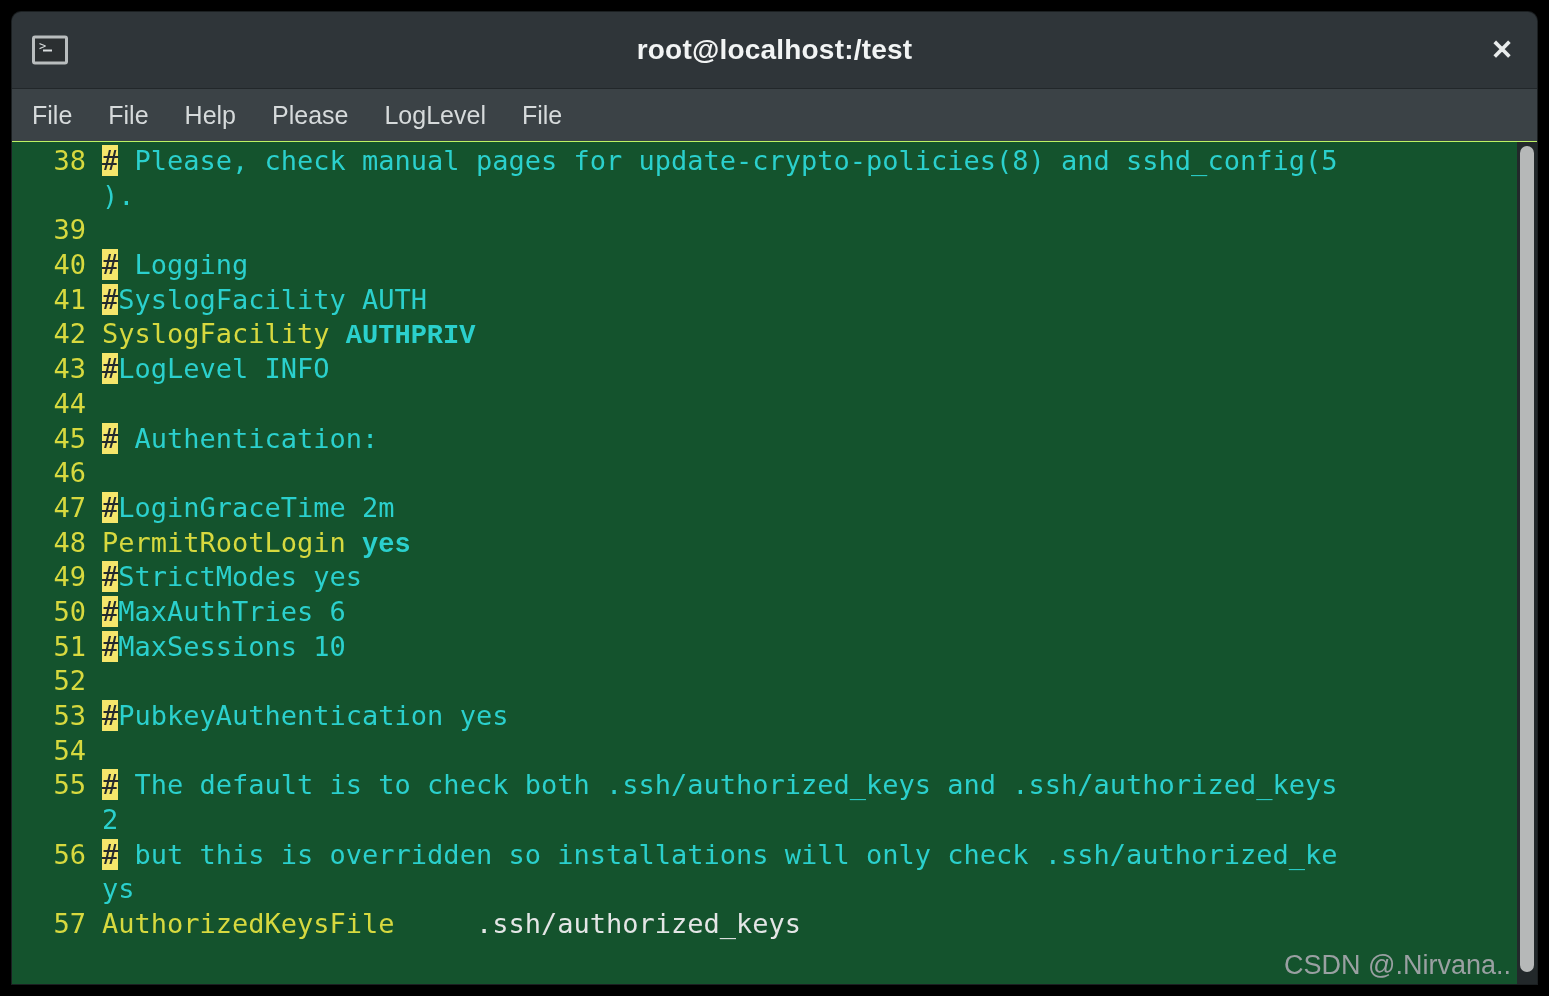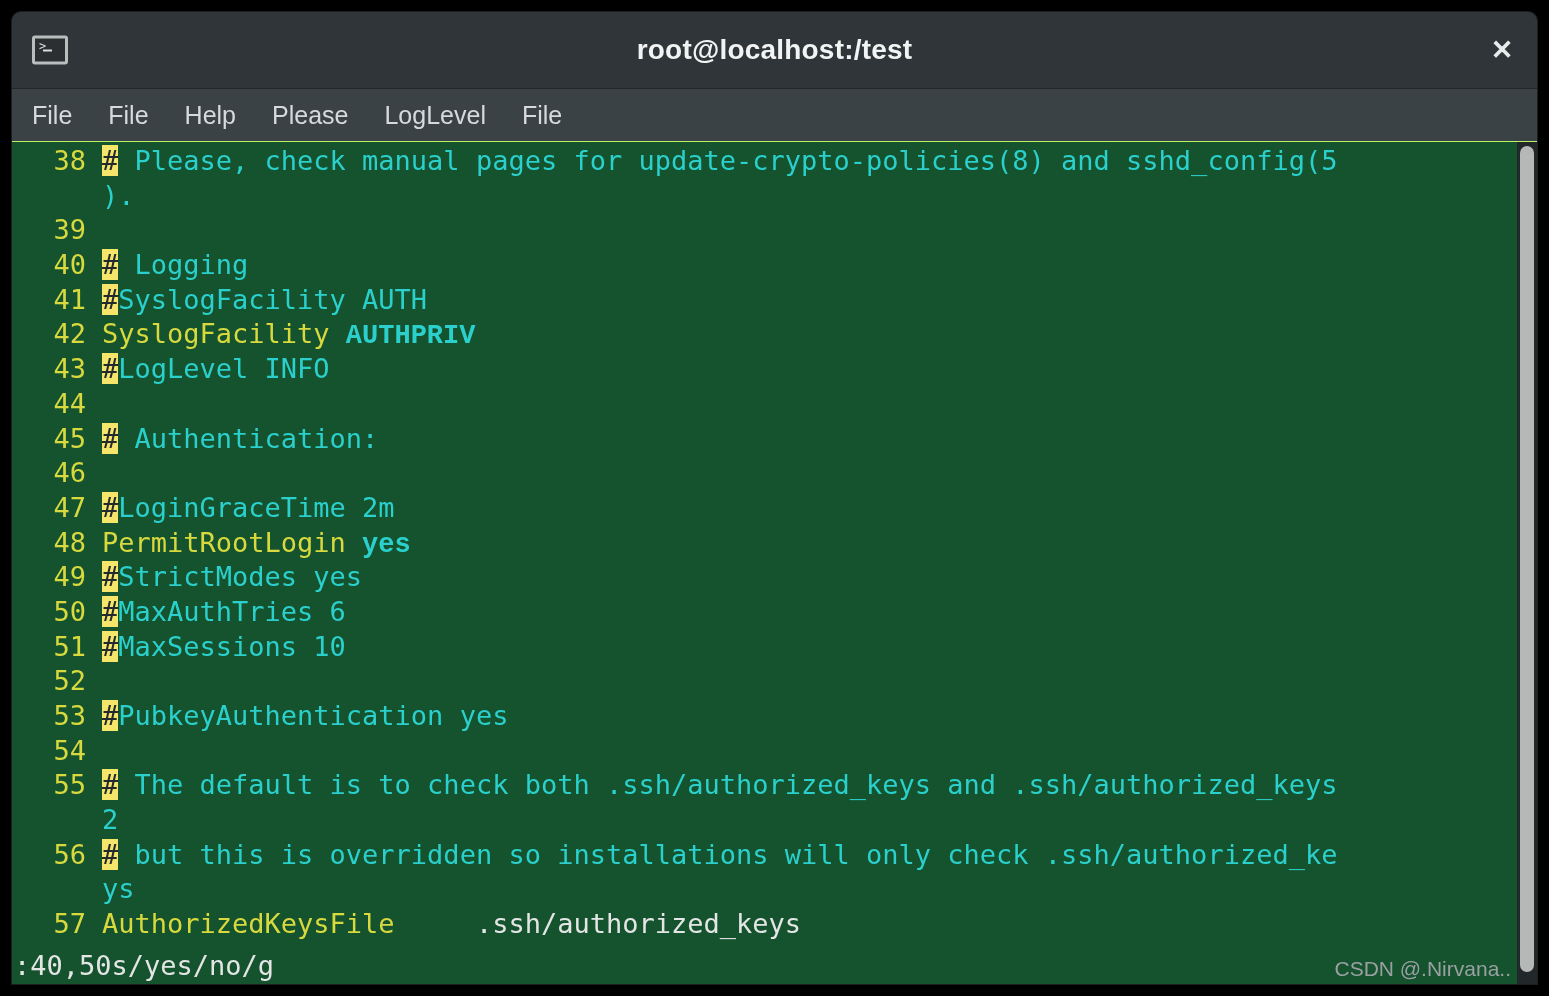--- a/index.html
+++ b/index.html
@@ -199,21 +199,21 @@
     border-radius: 7px;
   }
 
   
   #watermark {
     position: absolute;
     right: 26px;
     bottom: 4px;
     color: #9aa0a2;
     font-family: "Liberation Sans", sans-serif;
-    font-size: 21px;
+    font-size: 27px;
     pointer-events: none;
   }
 </style>
 </head>
 <body>
 
 <div id="window">
 
   <div id="titlebar">
     <div id="term-icon">
@@ -229,21 +229,20 @@
     <div class="menu-item">File</div>
     <div class="menu-item">Help</div>
     <div class="menu-item">Please</div>
     <div class="menu-item">LogLevel</div>
     <div class="menu-item">File</div>
   </div>
 
   <div id="terminal">
     <div id="screen"><span class="vline"><span class="lnum">38</span><span class="gap"></span><span class="hl">#</span><span class="cmt"> Please, check manual pages for update-crypto-policies(8) and sshd_config(5</span></span><span class="vline"><span class="lnum"></span><span class="gap"></span><span class="cmt">).</span></span><span class="vline"><span class="lnum">39</span><span class="gap"></span></span><span class="vline"><span class="lnum">40</span><span class="gap"></span><span class="hl">#</span><span class="cmt"> Logging</span></span><span class="vline"><span class="lnum">41</span><span class="gap"></span><span class="hl">#</span><span class="cmt">SyslogFacility AUTH</span></span><span class="vline"><span class="lnum">42</span><span class="gap"></span><span class="kw">SyslogFacility </span><span class="val">AUTHPRIV</span></span><span class="vline"><span class="lnum">43</span><span class="gap"></span><span class="hl">#</span><span class="cmt">LogLevel INFO</span></span><span class="vline"><span class="lnum">44</span><span class="gap"></span></span><span class="vline"><span class="lnum">45</span><span class="gap"></span><span class="hl">#</span><span class="cmt"> Authentication:</span></span><span class="vline"><span class="lnum">46</span><span class="gap"></span></span><span class="vline"><span class="lnum">47</span><span class="gap"></span><span class="hl">#</span><span class="cmt">LoginGraceTime 2m</span></span><span class="vline"><span class="lnum">48</span><span class="gap"></span><span class="kw">PermitRootLogin </span><span class="val">yes</span></span><span class="vline"><span class="lnum">49</span><span class="gap"></span><span class="hl">#</span><span class="cmt">StrictModes yes</span></span><span class="vline"><span class="lnum">50</span><span class="gap"></span><span class="hl">#</span><span class="cmt">MaxAuthTries 6</span></span><span class="vline"><span class="lnum">51</span><span class="gap"></span><span class="hl">#</span><span class="cmt">MaxSessions 10</span></span><span class="vline"><span class="lnum">52</span><span class="gap"></span></span><span class="vline"><span class="lnum">53</span><span class="gap"></span><span class="hl">#</span><span class="cmt">PubkeyAuthentication yes</span></span><span class="vline"><span class="lnum">54</span><span class="gap"></span></span><span class="vline"><span class="lnum">55</span><span class="gap"></span><span class="hl">#</span><span class="cmt"> The default is to check both .ssh/authorized_keys and .ssh/authorized_keys</span></span><span class="vline"><span class="lnum"></span><span class="gap"></span><span class="cmt">2</span></span><span class="vline"><span class="lnum">56</span><span class="gap"></span><span class="hl">#</span><span class="cmt"> but this is overridden so installations will only check .ssh/authorized_ke</span></span><span class="vline"><span class="lnum"></span><span class="gap"></span><span class="cmt">ys</span></span><span class="vline"><span class="lnum">57</span><span class="gap"></span><span class="kw">AuthorizedKeysFile</span><span class="plain">     .ssh/authorized_keys</span></span></div>
 
-    <div id="cmdline">:40,50s/yes/no/g</div>
 
     <div id="scrollbar-track">
       <div id="scrollbar-thumb"></div>
     </div>
 
     <div id="watermark">CSDN @.Nirvana..</div>
   </div>
 
 </div>
 

